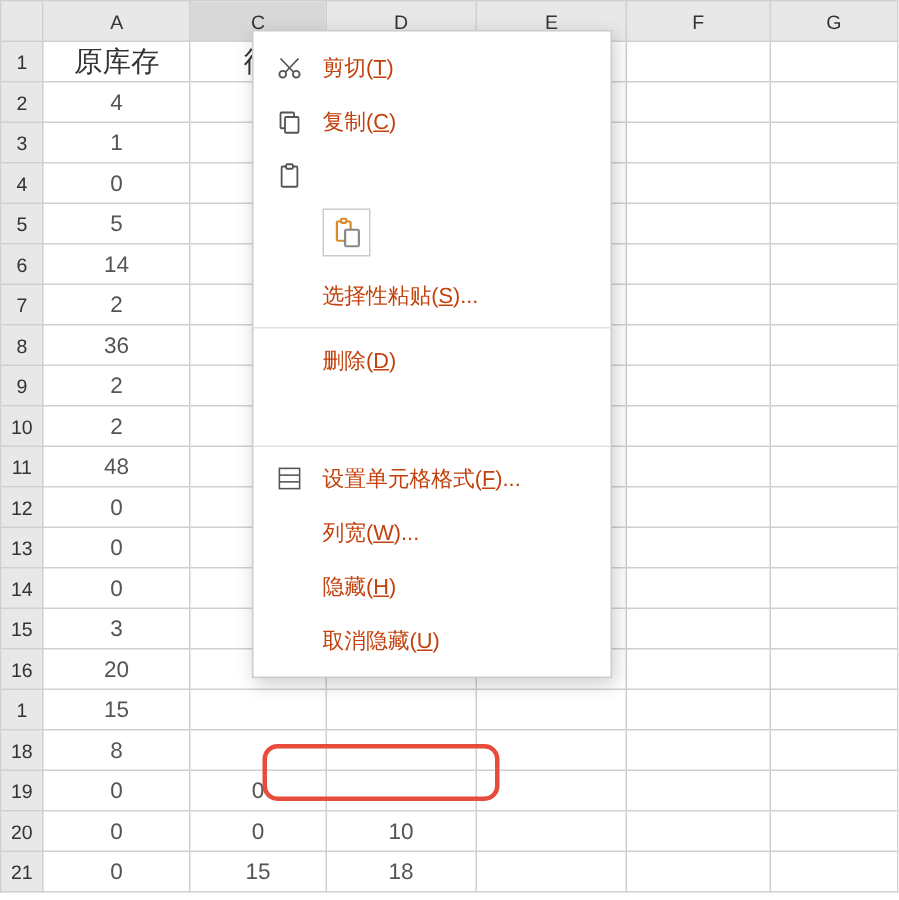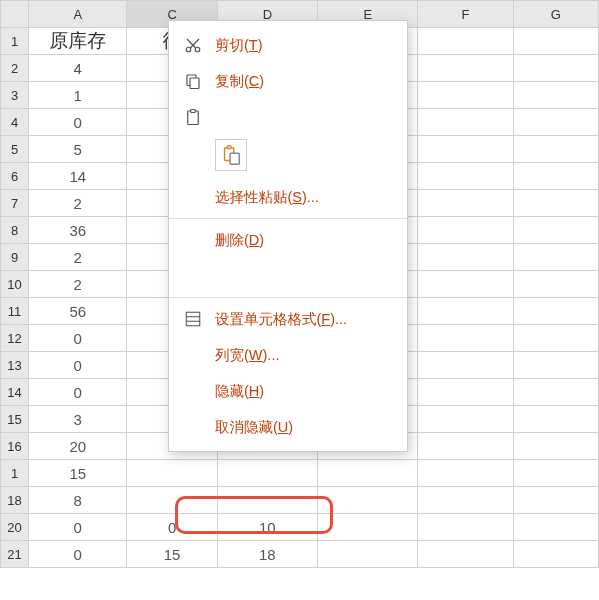--- a/index.html
+++ b/index.html
@@ -220,21 +220,21 @@
         <th class="row-header">10</th>
         <td class="data-val">2</td>
         <td></td>
         <td class="col-d-cell"></td>
         <td></td>
         <td></td>
         <td></td>
       </tr>
   <tr>
         <th class="row-header">11</th>
-        <td class="data-val">56</td>
+        <td class="data-val">48</td>
         <td></td>
         <td class="col-d-cell"></td>
         <td></td>
         <td></td>
         <td></td>
       </tr>
   <tr>
         <th class="row-header">12</th>
         <td class="data-val">0</td>
         <td></td>
@@ -286,20 +286,29 @@
         <td class="col-d-cell"></td>
         <td></td>
         <td></td>
         <td></td>
       </tr>
   <tr>
         <th class="row-header">18</th>
         <td class="data-val">8</td>
         <td></td>
         <td class="col-d-cell"></td>
+        <td></td>
+        <td></td>
+        <td></td>
+      </tr>
+  <tr>
+        <th class="row-header">19</th>
+        <td class="data-val">0</td>
+        <td class="data-val">0</td>
+        <td class="data-val col-d-cell"></td>
         <td></td>
         <td></td>
         <td></td>
       </tr>
   <tr>
         <th class="row-header">20</th>
         <td class="data-val">0</td>
         <td class="data-val">0</td>
         <td class="data-val col-d-cell">10</td>
         <td></td>

